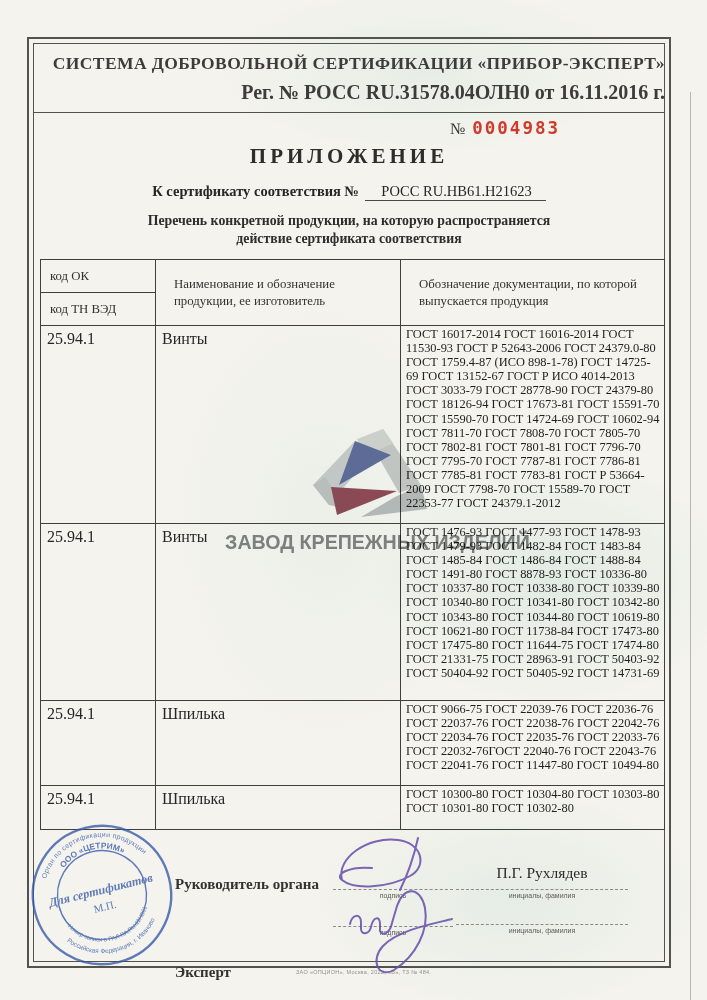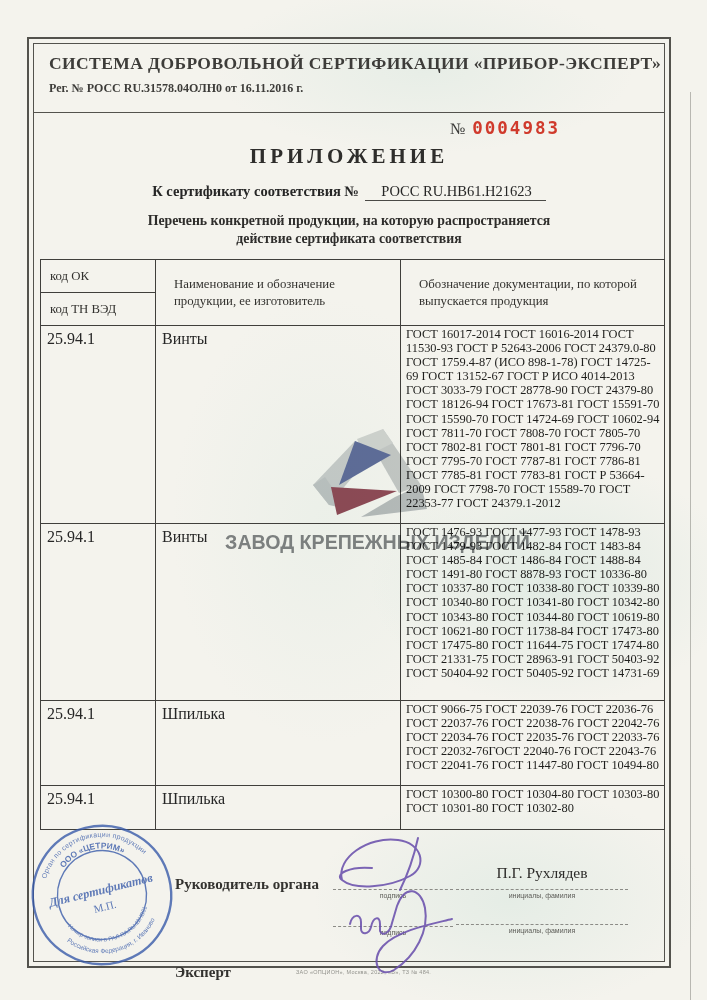--- a/index.html
+++ b/index.html
@@ -10,23 +10,23 @@
       radial-gradient(ellipse 260px 180px at 78% 58%, rgba(186,219,208,0.32), transparent 70%),
       radial-gradient(ellipse 300px 120px at 60% 7%, rgba(186,219,208,0.22), transparent 70%),
       radial-gradient(ellipse 280px 160px at 72% 90%, rgba(186,219,208,0.26), transparent 70%),
       radial-gradient(ellipse 220px 320px at 46% 52%, rgba(190,222,210,0.16), transparent 70%),
       #f4f3ed;
   }
   .abs{position:absolute;}
   .edge-line{left:690px;top:92px;bottom:0;width:1px;background:rgba(110,110,104,.45);}
   .frame-outer{left:27px;right:36px;top:37px;bottom:32px;border:2px solid #53524d;}
   .frame-inner{left:33px;right:42px;top:43px;bottom:38px;border:1px solid #53524d;}
-  .header{left:49px;right:42px;top:53px;text-align:left;color:#3d3c39;font-weight:bold;}
+  .header{left:33px;right:42px;top:53px;text-align:right;color:#3d3c39;font-weight:bold;}
   .header .h1{font-size:17.5px;letter-spacing:.4px;}
-  .header .h2{font-size:12px;margin-top:7px;}
+  .header .h2{font-size:20px;margin-top:7px;}
   .header-sep{left:33px;right:42px;top:112px;border-top:1.5px solid #53524d;height:0;}
   .doc-number{left:450px;top:118px;white-space:nowrap;}
   .doc-number .no-sign{font-size:16px;color:#3a3a38;margin-right:7px;}
   .doc-number .no-digits{font-family:"DejaVu Sans Mono",monospace;font-weight:bold;font-size:17.5px;letter-spacing:2px;color:#d03a2c;}
   .title{left:27px;right:36px;top:144px;text-align:center;font-size:21px;font-weight:bold;letter-spacing:4px;color:#2e2d2b;}
   .subtitle{left:27px;right:36px;top:183px;text-align:center;font-size:14.5px;}
   .subtitle .sub-label{font-weight:bold;margin-top:48px;}
   .subtitle .sub-value{border-bottom:1px solid #4a4a46;padding:0 14px 1px 16px;margin-left:6px;}
   .purpose{left:27px;right:36px;top:212px;text-align:center;font-size:13.8px;font-weight:bold;line-height:17.5px;color:#2e2d2b;}
   

